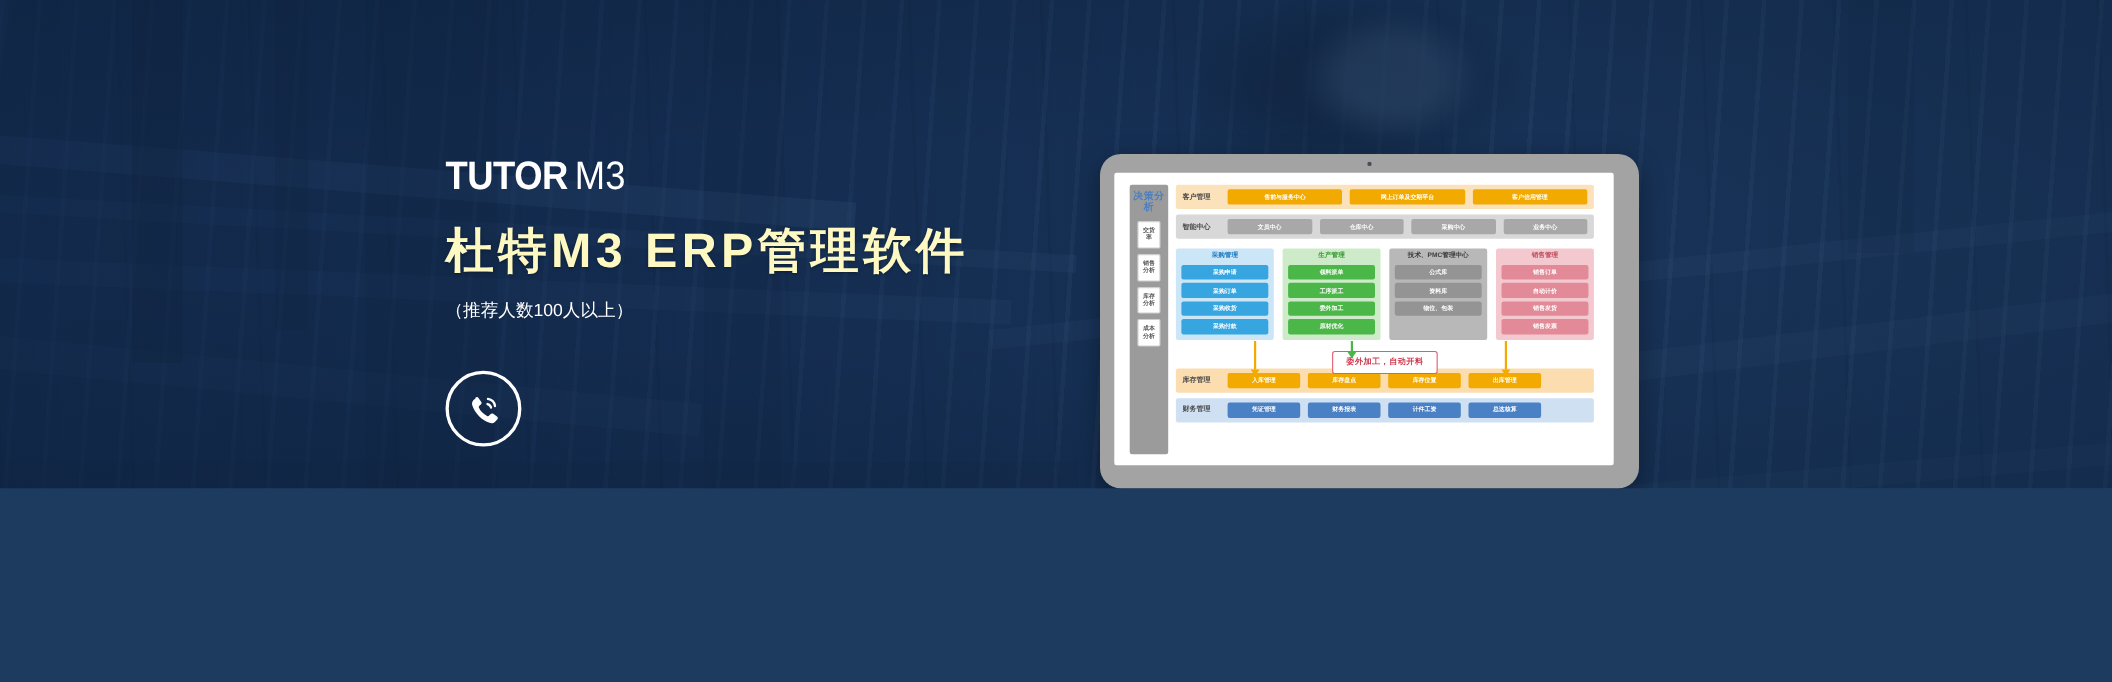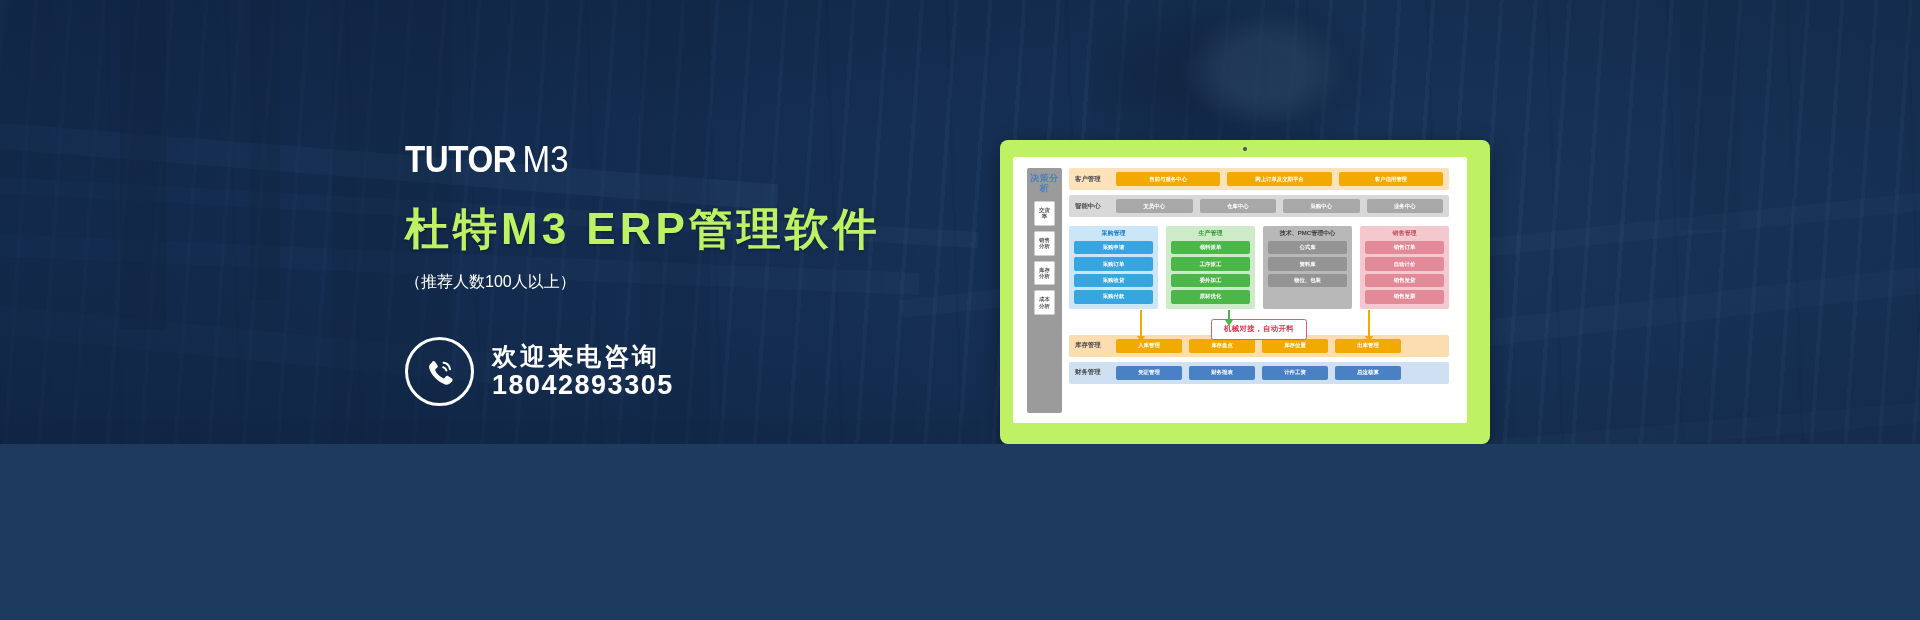--- a/index.html
+++ b/index.html
@@ -67,21 +67,21 @@
     transform:scaleX(.92);transform-origin:left bottom;
   }
   .logo-mark .m3{font-weight:normal;letter-spacing:0px;margin-left:7px;}
   .logo-tag{
     font-size:19px;line-height:19px;font-weight:bold;color:#fff;
     letter-spacing:2px;padding-bottom:3px;
   }
 
   .headline{
     margin-top:26px;
-    font-size:44px;line-height:50px;font-weight:bold;color:#bef264;letter-spacing:4px;
+    font-size:44px;line-height:50px;font-weight:bold;color:#fef9c3;letter-spacing:4px;
     text-shadow:0 1px 3px rgba(0,0,0,.35);
   }
   .subline{
     margin-top:18px;display:flex;align-items:baseline;
     font-size:27px;color:#fff;letter-spacing:1px;font-weight:500;
   }
   .subline .note{font-size:16px;margin-left:0;letter-spacing:0px;}
 
   .cta-row{margin-top:44px;display:flex;align-items:center;}
   .phone-circle{
@@ -99,21 +99,21 @@
   .detail-btn{
     margin-left:26px;background:#fff;color:#2a2a2a;border:none;
     border-radius:7px;width:138px;height:47px;font-size:19px;letter-spacing:2px;
     font-family:"Liberation Sans","DejaVu Sans",sans-serif;cursor:pointer;
     box-shadow:0 2px 6px rgba(0,0,0,.18);
   }
 
   
   .laptop{position:absolute;left:1000px;top:140px;width:490px;}
   .lid{
-    background:#bef264;border-radius:8px;padding:17px 23px 21px 13px;
+    background:#a3a3a3;border-radius:19px;padding:17px 23px 21px 13px;
     box-shadow:0 6px 22px rgba(0,0,0,.35);position:relative;
   }
   .cam{
     position:absolute;top:7px;left:50%;transform:translateX(-50%);
     width:4px;height:4px;border-radius:50%;background:#4a4f57;
   }
   .screen{background:#fff;border-radius:2px;height:266px;overflow:hidden;position:relative;}
   .base{
     margin-top:0;height:12px;width:576px;margin-left:-43px;
     background:linear-gradient(180deg,#e6e8ea 0%,#c3c7cb 42%,#9aa0a6 70%,#7d838a 100%);
@@ -226,24 +226,20 @@
       <span class="note">（推荐人数100人以上）</span>
     </div>
 
     <div class="cta-row">
       <div class="phone-circle">
         <svg width="36" height="36" viewBox="0 0 36 36" aria-hidden="true">
           <path d="M10.2 7.6c.9-.9 2.1-.8 2.8.2l2.4 3.4c.6.9.5 1.9-.3 2.6l-1.5 1.3c-.4.4-.5.8-.3 1.3.7 1.7 1.8 3.3 3.2 4.7 1.4 1.4 3 2.5 4.7 3.2.5.2.9.1 1.3-.3l1.3-1.5c.7-.8 1.7-.9 2.6-.3l3.4 2.4c1 .7 1.1 1.9.2 2.8l-1.9 1.9c-1.3 1.3-3.2 1.7-5 1.1-3.4-1.1-6.7-3.2-9.6-6.1-2.9-2.9-5-6.2-6.1-9.6-.6-1.8-.2-3.7 1.1-5l1.7-1.5z" fill="#ffffff"></path>
           <path d="M21.6 8.7c3.3.5 5.9 3.1 6.4 6.4" stroke="#ffffff" stroke-width="2.1" fill="none" stroke-linecap="round"></path>
           <path d="M21.2 13.3c1.6.4 2.8 1.6 3.2 3.2" stroke="#ffffff" stroke-width="2.1" fill="none" stroke-linecap="round"></path>
         </svg>
-      </div>
-      <div class="phone-text">
-        <div class="welcome">欢迎来电咨询</div>
-        <div class="number">18042893305</div>
       </div>
     </div>
   </div>
 
   <div class="laptop">
     <div class="lid">
       <div class="cam"></div>
       <div class="screen">
 
         <div class="erp">
@@ -305,21 +301,21 @@
 
             <div class="mid-arrows">
               <svg width="100%" height="34" viewBox="0 0 380 34" preserveAspectRatio="none" style="position:absolute;left:0;top:-4px;" aria-hidden="true">
                 <line x1="72" y1="0" x2="72" y2="26" stroke="#f2a900" stroke-width="2"></line>
                 <polygon points="68,26 76,26 72,32" fill="#f2a900"></polygon>
                 <line x1="160" y1="0" x2="160" y2="10" stroke="#4cb749" stroke-width="2"></line>
                 <polygon points="156,10 164,10 160,16" fill="#4cb749"></polygon>
                 <line x1="300" y1="0" x2="300" y2="26" stroke="#f2a900" stroke-width="2"></line>
                 <polygon points="296,26 304,26 300,32" fill="#f2a900"></polygon>
               </svg>
-              <div class="banner-box">机械对接，自动开料</div>
+              <div class="banner-box">委外加工，自动开料</div>
             </div>
 
             <div class="row row-stock">
               <div class="row-label">库存管理</div>
               <div class="chip">入库管理</div>
               <div class="chip">库存盘点</div>
               <div class="chip">库存位置</div>
               <div class="chip">出库管理</div>
             </div>
 

